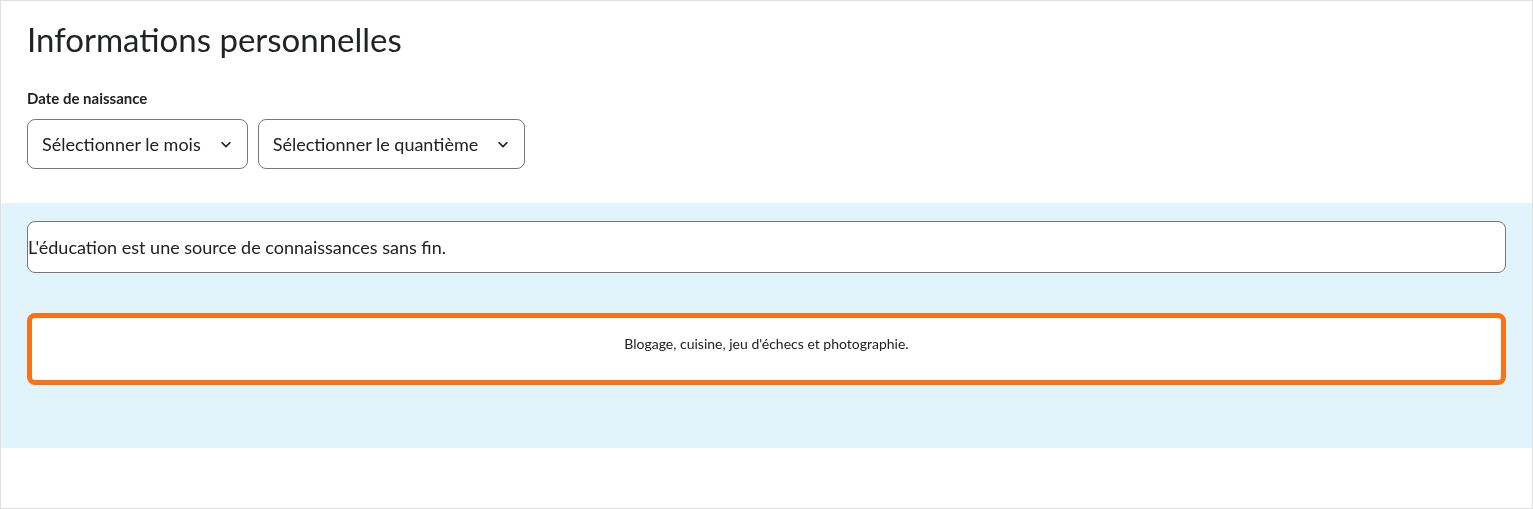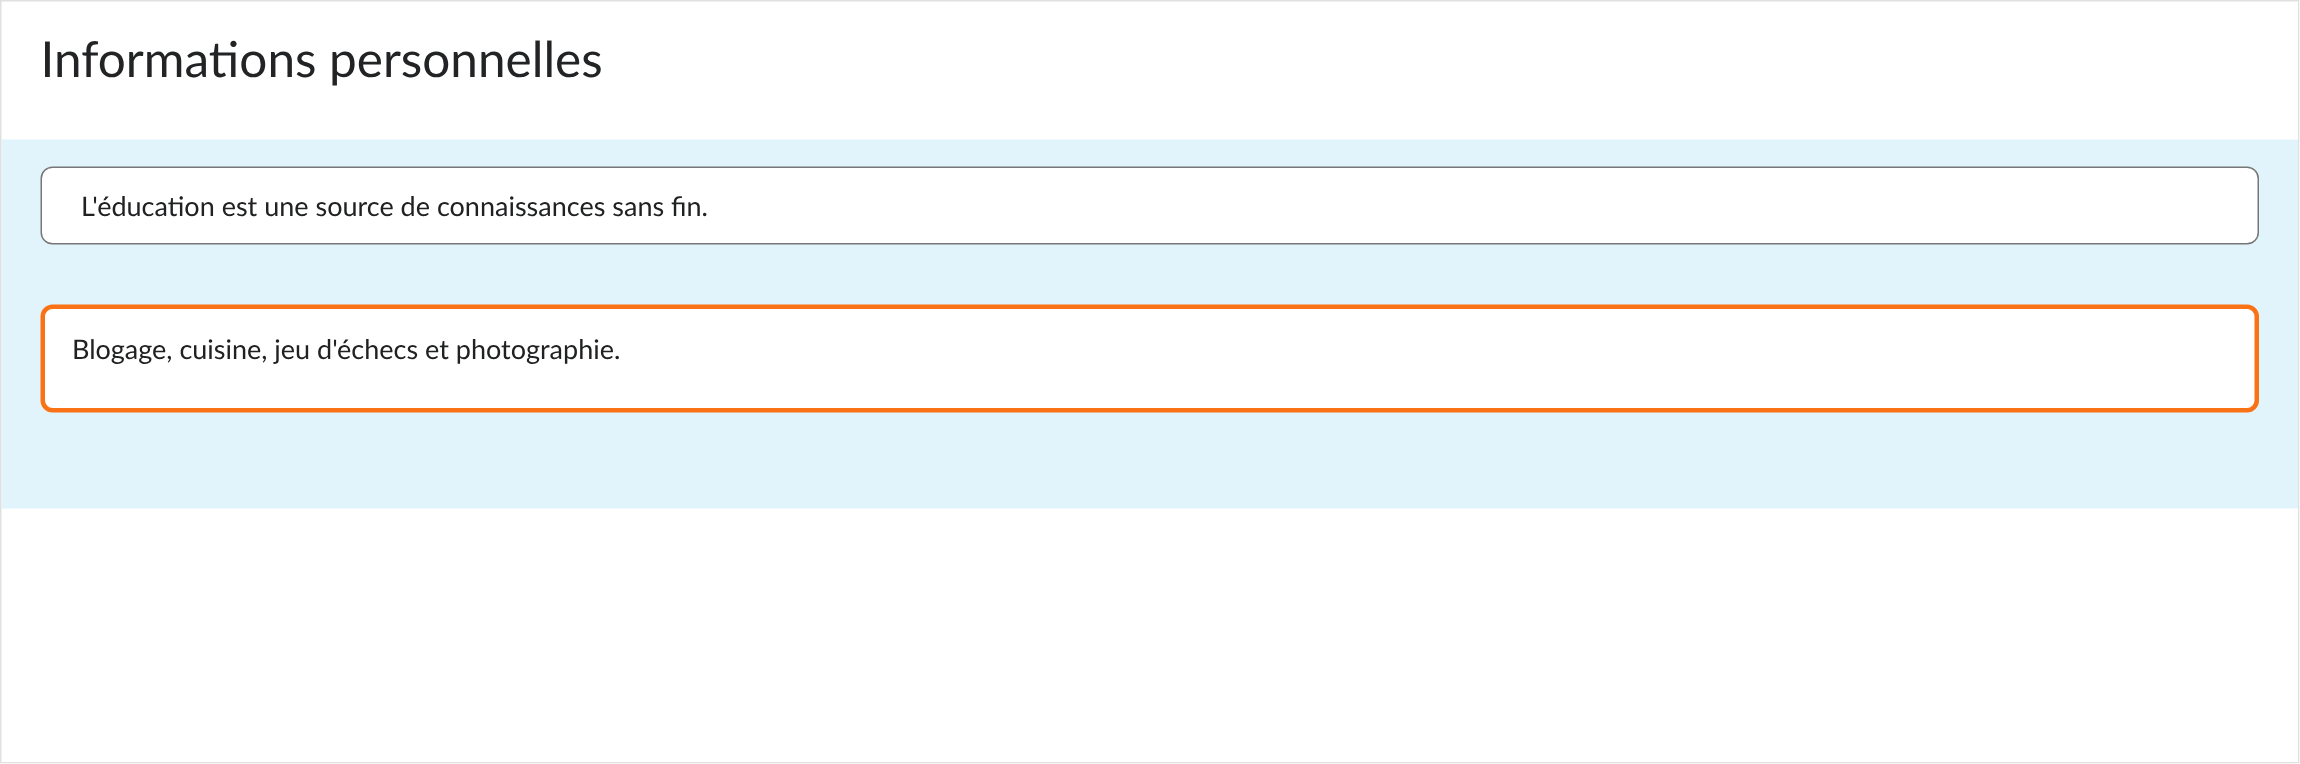--- a/index.html
+++ b/index.html
@@ -74,48 +74,70 @@
     .highlight-section .field-group {
       margin-bottom: 40px;
     }
     .highlight-section .field-group:last-child {
       margin-bottom: 0;
     }
     .text-input {
       width: 100%;
       border: 1px solid #777;
       border-radius: 8px;
-      padding: 12px 26px;
+      padding: 12px 0;
       font-size: 18px;
       color: #202122;
       font-family: inherit;
       background: #fff;
       height: 52px;
       line-height: 28px;
     }
     .textarea-input {
       width: 100%;
-      border: 3px solid #f97316;
+      border: 5px solid #f97316;
       border-radius: 8px;
       padding: 12px 18px;
-      font-size: 18px;
+      font-size: 14px;
       color: #202122;
       font-family: inherit;
       background: #fff;
       resize: none;
       height: 72px;
       line-height: 28px;
+      text-align: center;
     }
   </style>
 </head>
 <body>
 
 <div class="container">
   <h1 class="page-title">Informations personnelles</h1>
 
+  <div class="field-group">
+    <label class="field-label">Date de naissance</label>
+    <div class="select-row">
+      <div class="select-control" role="button">
+        <span>Sélectionner le mois</span>
+        <span class="chevron">
+          <svg viewBox="0 0 16 16" fill="none" stroke="#202122" stroke-width="2">
+            <path d="M3 6 L8 11 L13 6"></path>
+          </svg>
+        </span>
+      </div>
+      <div class="select-control" role="button">
+        <span>Sélectionner le quantième</span>
+        <span class="chevron">
+          <svg viewBox="0 0 16 16" fill="none" stroke="#202122" stroke-width="2">
+            <path d="M3 6 L8 11 L13 6"></path>
+          </svg>
+        </span>
+      </div>
+    </div>
+  </div>
 
   <div class="highlight-section">
     <div class="field-group">
       <input type="text" class="text-input" value="L'éducation est une source de connaissances sans fin." style="">
     </div>
 
     <div class="field-group">
       <textarea class="textarea-input" style="">Blogage, cuisine, jeu d'échecs et photographie.</textarea>
     </div>
   </div>

